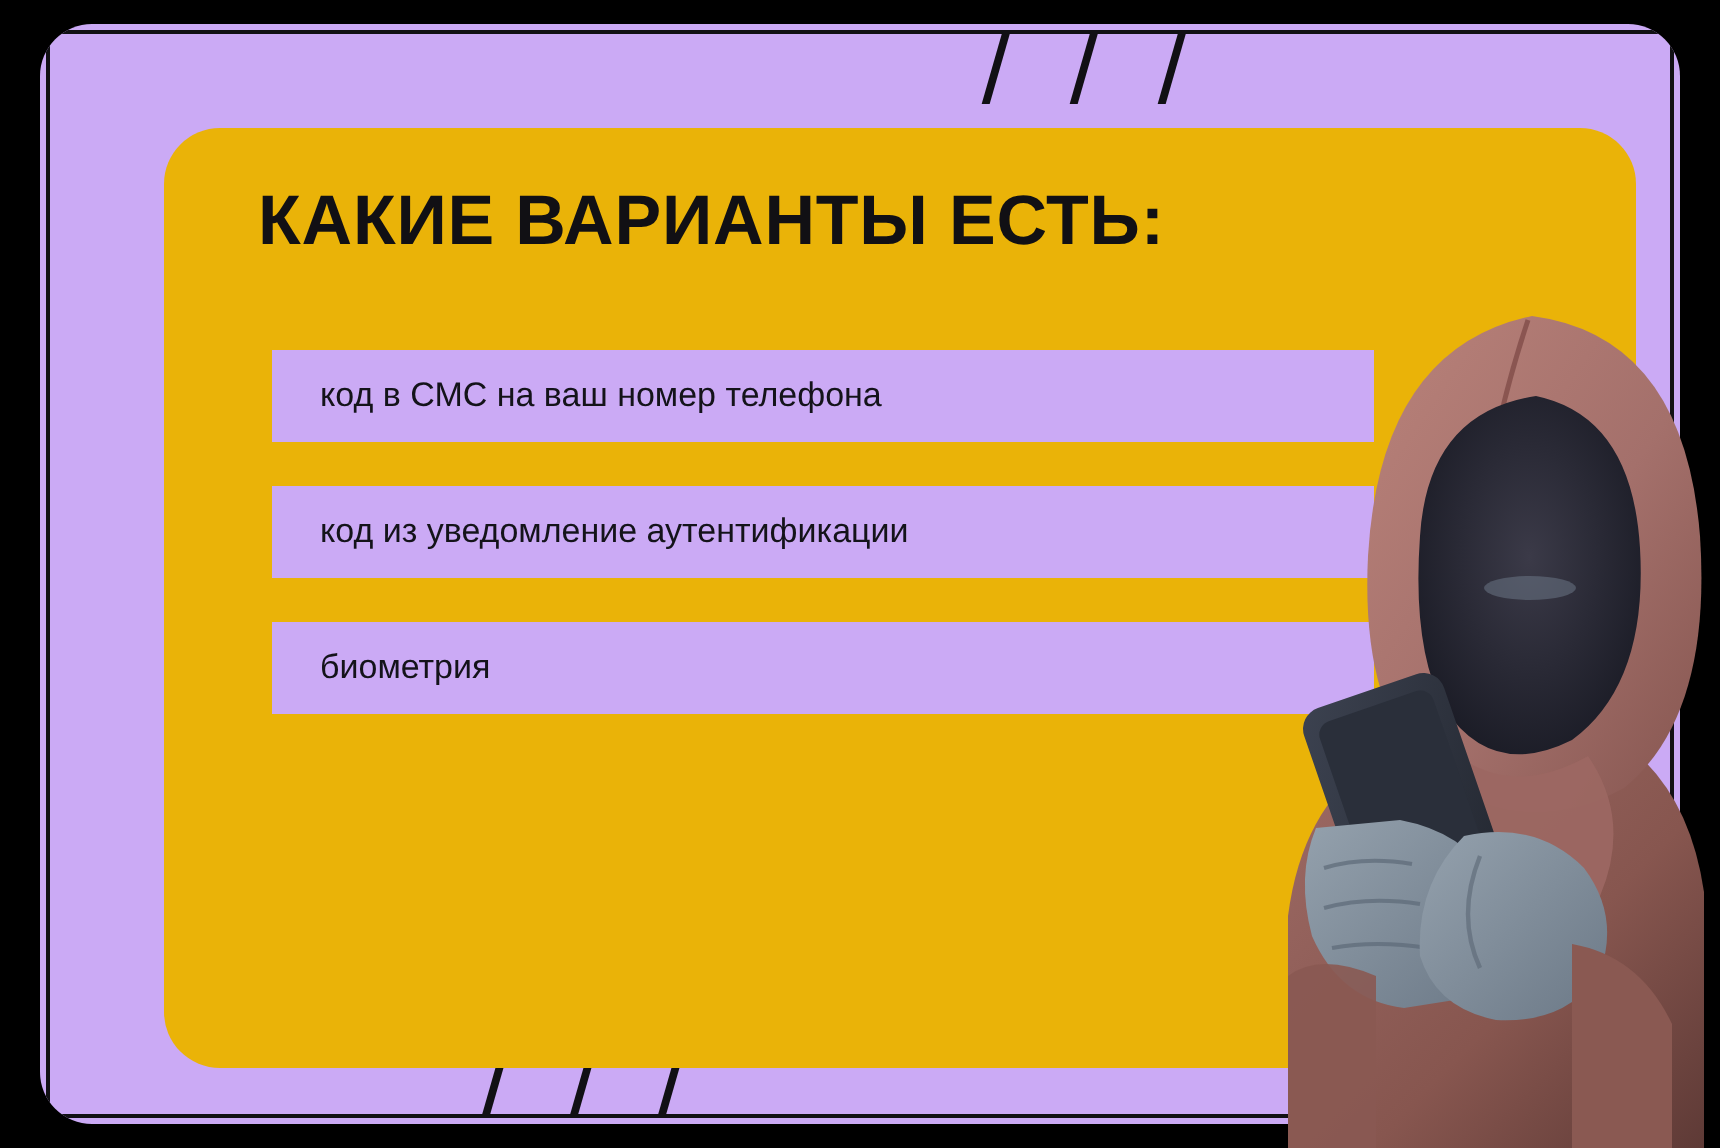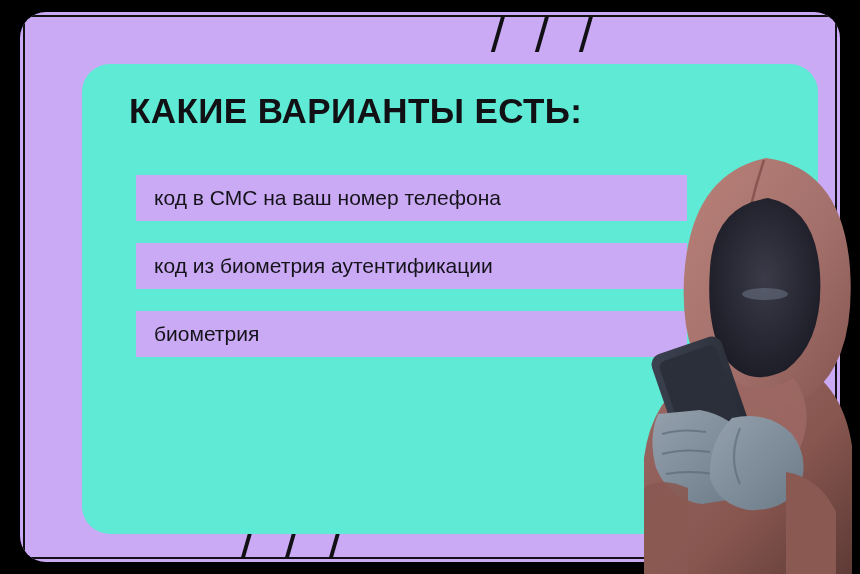--- a/index.html
+++ b/index.html
@@ -80,21 +80,21 @@
     transform: skewX(-16deg);
   }
 
   
   .card {
     position: absolute;
     left: 62px;
     top: 52px;
     width: 736px;
     height: 470px;
-    background: #5eead4;
+    background: #eab308;
     border-radius: 28px;
     overflow: hidden;
   }
 
   .card-title {
     position: absolute;
     left: 47px;
     top: 27px;
     font-size: 35px;
     font-weight: bold;
@@ -115,22 +115,22 @@
     width: 551px;
     height: 46px;
     background: #cbaaf5;
     margin-bottom: 22px;
     display: flex;
     align-items: center;
   }
   .option-row:last-child { margin-bottom: 4px; }
 
   .option-label {
-    padding-left: 18px;
-    font-size: 21px;
+    padding-left: 24px;
+    font-size: 17px;
     color: #14131a;
     white-space: nowrap;
   }
 
   
   .figure {
     position: absolute;
     left: 636px;
     top: 128px;
     width: 224px;
@@ -169,21 +169,21 @@
       <div class="card-title">КАКИЕ ВАРИАНТЫ ЕСТЬ:</div>
 
       <div class="options">
 
         <div class="option-row">
           <span class="option-label">код в СМС на ваш номер телефона</span>
         </div>
 
 
         <div class="option-row">
-          <span class="option-label">код из биометрия аутентификации</span>
+          <span class="option-label">код из уведомление аутентификации</span>
         </div>
 
         <div class="option-row">
           <span class="option-label">биометрия</span>
         </div>
 
       </div>
     </div>
   </div>
 

